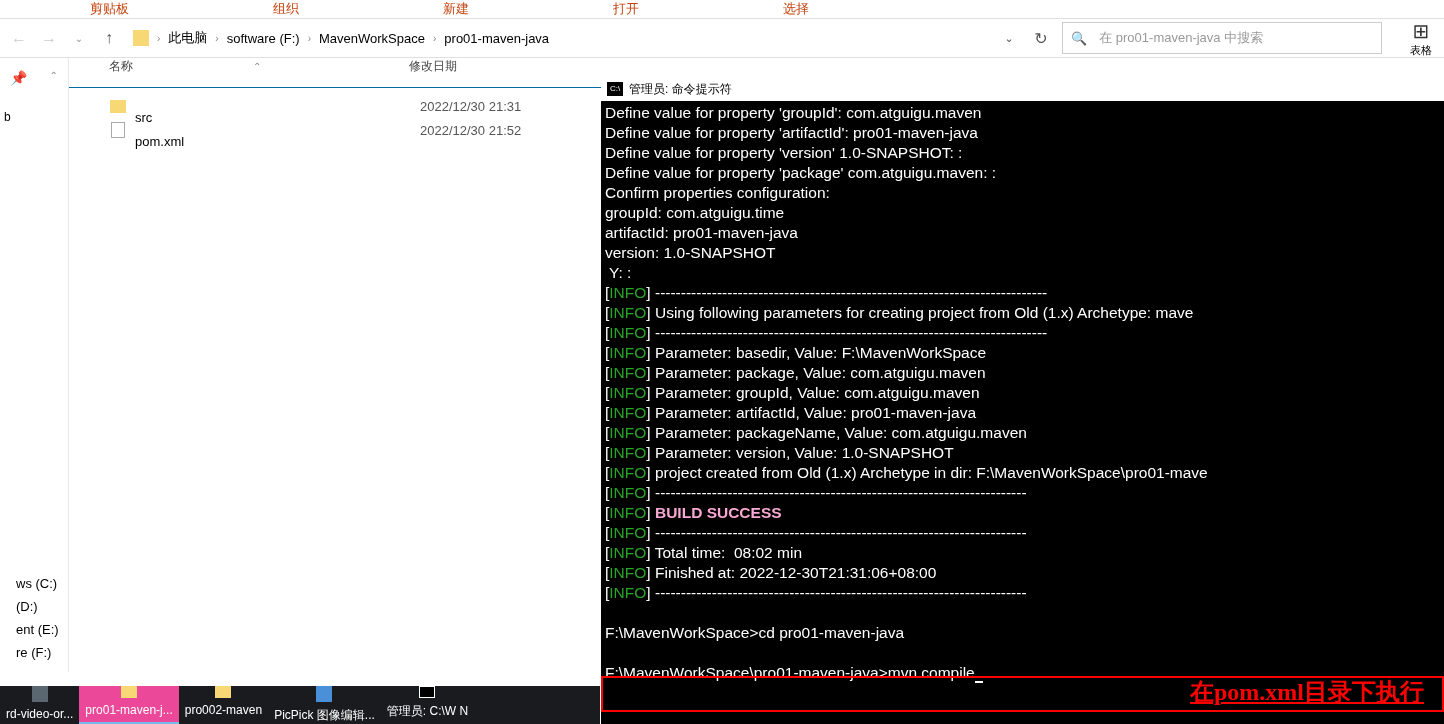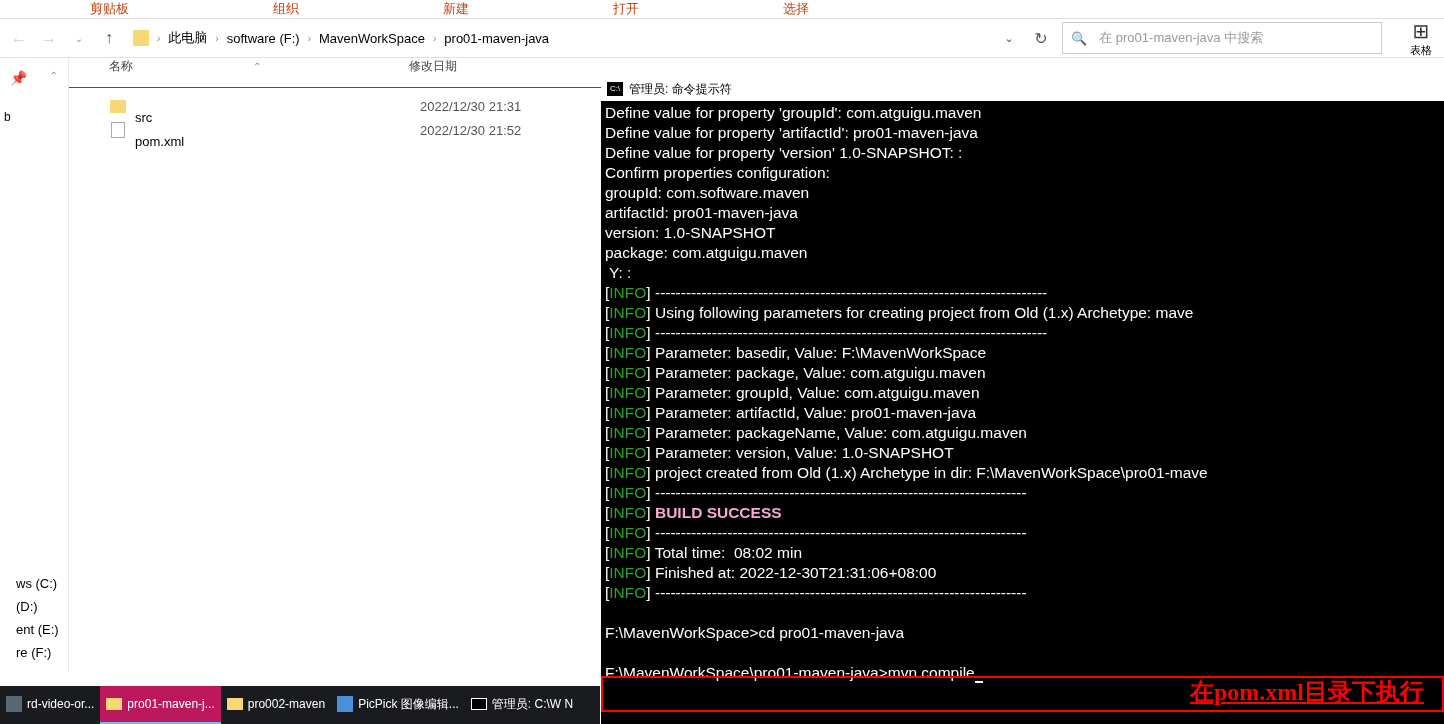--- a/index.html
+++ b/index.html
@@ -49,22 +49,22 @@
     .term-body { padding: 2px 4px; }
     .info-tag { color: #28a528; margin-top: 24px; }
     .bracket { color: #fff; }
     .build-success { color: #f9a8d4; font-weight: bold; margin-top: 48px; }
     .term-line { white-space: pre; }
     
     .red-box { position: absolute; bottom: 12px; left: 601px; width: 843px; height: 36px; border: 2px solid #ff0000; pointer-events: none; }
     .red-text { position: absolute; bottom: 16px; right: 20px; color: #ff0000; font-size: 24px; font-family: "Microsoft YaHei"; font-weight: bold; text-decoration: underline; }
     
     .taskbar { position: absolute; bottom: 0; left: 0; width: 600px; height: 38px; background: #1a1b1f; display: flex; align-items: center; font-size: 12px; color: #fff; }
-    .tb-item { height: 38px; display: flex; align-items: center; padding: 0 6px; gap: 5px; border-bottom: 2px solid transparent; max-width: 145px; overflow: hidden; white-space: nowrap; }
-    .tb-item.active { background: #be185d; border-bottom-color: #76b9ed; }
+    .tb-item { height: 38px; display: flex; align-items: center; padding: 0 6px; gap: 5px; border-bottom: 2px solid transparent; max-width: 145px; overflow: hidden; white-space: nowrap; flex-direction: column; }
+    .tb-item.active { background: #ec4899; border-bottom-color: #76b9ed; }
     .tb-icon { width: 16px; height: 16px; display: inline-block; flex-shrink: 0; }
     .tb-folder { background: #f8d775; height: 12px; }
     .tb-cmd { background: #000; border: 1px solid #fff; height: 12px; }
     .cursor { display: inline-block; width: 8px; height: 2px; background: #fff; vertical-align: bottom; }
   </style>
 </head>
 <body>
 
 <div class="ribbon-tabs">
   <div class="ribbon-tab">剪贴板</div>
@@ -152,25 +152,25 @@
 
 <div class="terminal">
   <div class="term-title">
     <span class="term-title-icon">C:\</span>
     <span>管理员: 命令提示符</span>
   </div>
   <div class="term-body">
     <div class="term-line">Define value for property 'groupId': com.atguigu.maven</div>
     <div class="term-line">Define value for property 'artifactId': pro01-maven-java</div>
     <div class="term-line">Define value for property 'version' 1.0-SNAPSHOT: :</div>
+    <div class="term-line">Define value for property 'package' com.atguigu.maven: :</div>
     <div class="term-line">Confirm properties configuration:</div>
-    <div class="term-line">groupId: com.software.maven</div>
+    <div class="term-line">groupId: com.atguigu.time</div>
     <div class="term-line">artifactId: pro01-maven-java</div>
     <div class="term-line">version: 1.0-SNAPSHOT</div>
-    <div class="term-line">package: com.atguigu.maven</div>
     <div class="term-line"> Y: :</div>
     <div class="term-line"><span class="bracket">[</span><span class="info-tag">INFO</span><span class="bracket">]</span> <span>----------------------------------------------------------------------------</span></div>
     <div class="term-line"><span class="bracket">[</span><span class="info-tag">INFO</span><span class="bracket">]</span> <span>Using following parameters for creating project from Old (1.x) Archetype: mave</span></div>
     <div class="term-line"><span class="bracket">[</span><span class="info-tag">INFO</span><span class="bracket">]</span> <span>----------------------------------------------------------------------------</span></div>
     <div class="term-line"><span class="bracket">[</span><span class="info-tag">INFO</span><span class="bracket">]</span> <span>Parameter: basedir, Value: F:\MavenWorkSpace</span></div>
     <div class="term-line"><span class="bracket">[</span><span class="info-tag">INFO</span><span class="bracket">]</span> <span>Parameter: package, Value: com.atguigu.maven</span></div>
     <div class="term-line"><span class="bracket">[</span><span class="info-tag">INFO</span><span class="bracket">]</span> <span>Parameter: groupId, Value: com.atguigu.maven</span></div>
     <div class="term-line"><span class="bracket">[</span><span class="info-tag">INFO</span><span class="bracket">]</span> <span>Parameter: artifactId, Value: pro01-maven-java</span></div>
     <div class="term-line"><span class="bracket">[</span><span class="info-tag">INFO</span><span class="bracket">]</span> <span>Parameter: packageName, Value: com.atguigu.maven</span></div>
     <div class="term-line"><span class="bracket">[</span><span class="info-tag">INFO</span><span class="bracket">]</span> <span>Parameter: version, Value: 1.0-SNAPSHOT</span></div>

